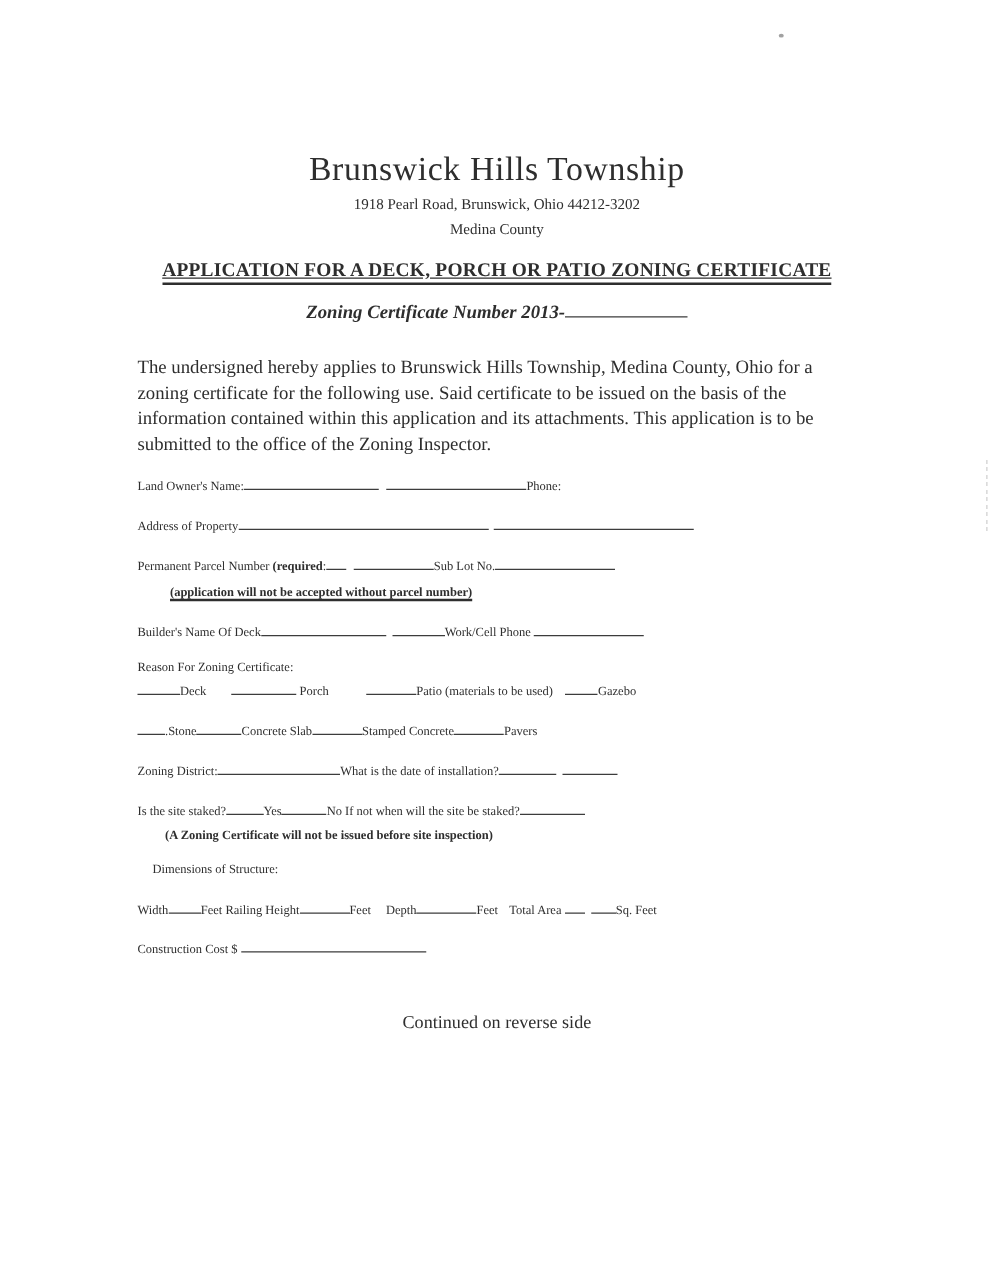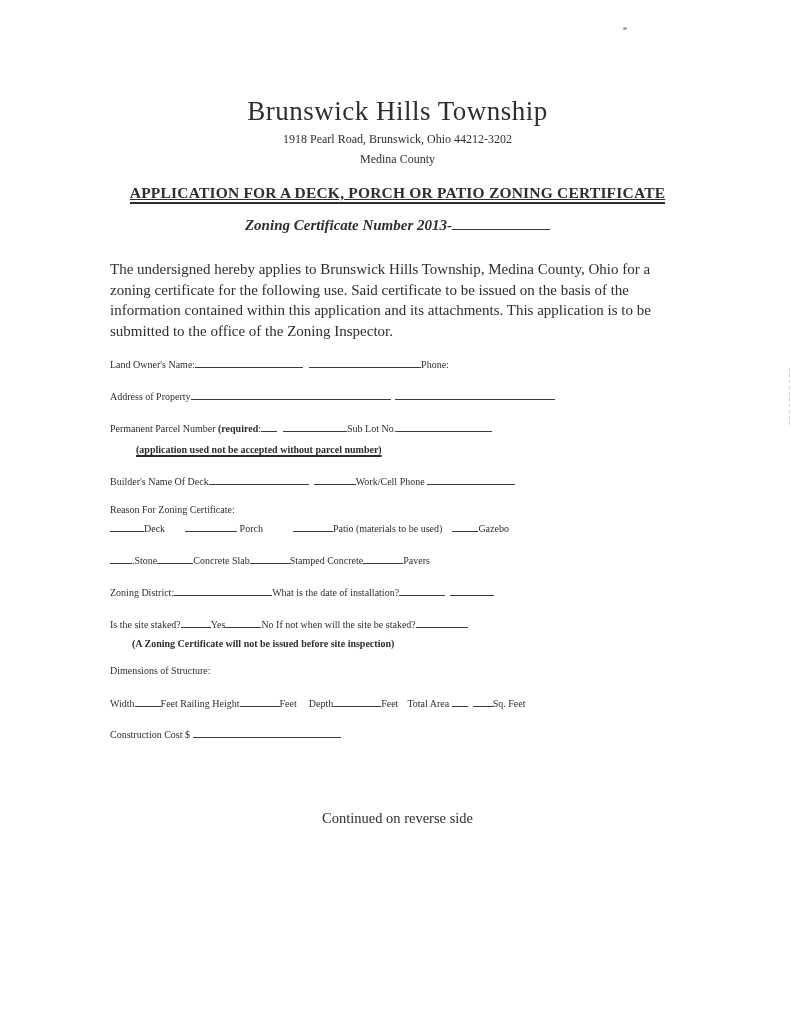--- a/index.html
+++ b/index.html
@@ -9,21 +9,21 @@
     background:var(--paper);
     font-family:"Liberation Serif", serif;
     color:var(--ink);
     position:relative;
     -webkit-font-smoothing:antialiased;
   }
   .page { position:absolute; inset:0; }
   .speck { position:absolute; left:623px; top:27px; width:4px; height:3px; background:#8a8a8a; border-radius:50%; opacity:.8; }
   .edge-artifact { position:absolute; right:5px; top:368px; width:1px; height:58px; background:repeating-linear-gradient(#bbb 0 3px, transparent 3px 6px); opacity:.7; }
 
-  header { text-align:center; padding-top:96px; }
+  header { text-align:center; padding-top:120px; }
   h1 { font-size:27px; font-weight:500; margin:0 0 2px 0; letter-spacing:.5px; }
   .addr { font-size:12px; line-height:20px; }
   .apptitle { margin-top:15px; font-size:15.5px; font-weight:bold; letter-spacing:.2px; }
   .apptitle span { border-bottom:2px solid var(--ink); padding-bottom:1px;text-decoration:underline; }
   .certline { margin-top:13px; font-size:15px; font-weight:bold;font-style:italic; }
 
   .content { margin-left:110px; margin-right:110px; }
   .intro { margin:25px 2px 0 0; font-size:15px; line-height:20.5px; text-align:left; }
 
   #form-lines { margin-top:13px; font-size:10px; }
@@ -53,28 +53,28 @@
       <span>Zoning Certificate Number 2013-</span><span class="blank" style="width:98px"></span>
     </div>
   </header>
 
   <div class="content">
     <p class="intro">The undersigned hereby applies to Brunswick Hills Township, Medina County, Ohio for a zoning certificate for the following use.  Said certificate to be issued on the basis of the information contained within this application and its attachments.  This application is to be submitted to the office of the Zoning Inspector.</p>
     <div id="form-lines">
         <div class="fline" style="margin-top: 14px;"><span>Land Owner's Name:</span><span class="blank" style="width: 108px;"></span><span class="gap" style="width: 6px;"></span><span class="blank" style="width: 112px;"></span><span>Phone:</span></div>
         <div class="fline"><span>Address of Property</span><span class="blank" style="width: 200px;"></span><span class="gap" style="width: 4px;"></span><span class="blank" style="width: 160px;"></span></div>
         <div class="fline"><span>Permanent Parcel Number </span><span class="b">(required</span><span>:</span><span class="blank" style="width: 16px;"></span><span class="gap" style="width: 6px;"></span><span class="blank" style="width: 64px;"></span><span>Sub Lot No.</span><span class="blank" style="width: 96px;"></span></div>
-        <div class="fline" style="margin-top: 2px; padding-left: 26px;"><span class="b u">(application used not be accepted without parcel number)</span></div>
+        <div class="fline" style="margin-top: 2px; padding-left: 26px;"><span class="b u">(application will not be accepted without parcel number)</span></div>
         <div class="fline"><span>Builder's Name Of Deck</span><span class="blank" style="width: 100px;"></span><span class="gap" style="width: 5px;"></span><span class="blank" style="width: 42px;"></span><span>Work/Cell Phone </span><span class="blank" style="width: 88px;"></span></div>
         <div class="fline" style="margin-top: 9px;"><span>Reason For Zoning Certificate:</span></div>
         <div class="fline" style="margin-top: 0px;"><span class="blank" style="width: 34px;"></span><span>Deck</span><span class="gap" style="width: 20px;"></span><span class="blank" style="width: 52px;"></span><span> Porch</span><span class="gap" style="width: 30px;"></span><span class="blank" style="width: 40px;"></span><span>Patio (materials to be used)</span><span class="gap" style="width: 10px;"></span><span class="blank" style="width: 26px;"></span><span>Gazebo</span></div>
         <div class="fline"><span class="blank" style="width: 22px;"></span><span>.Stone</span><span class="blank" style="width: 36px;"></span><span>Concrete Slab</span><span class="blank" style="width: 40px;"></span><span>Stamped Concrete</span><span class="blank" style="width: 40px;"></span><span>Pavers</span></div>
         <div class="fline"><span>Zoning District:</span><span class="blank" style="width: 98px;"></span><span>What is the date of installation?</span><span class="blank" style="width: 46px;"></span><span class="gap" style="width: 5px;"></span><span class="blank" style="width: 44px;"></span></div>
         <div class="fline"><span>Is the site staked?</span><span class="blank" style="width: 30px;"></span><span>Yes</span><span class="blank" style="width: 36px;"></span><span>No  If not when will the site be staked?</span><span class="blank" style="width: 52px;"></span></div>
         <div class="fline" style="margin-top: 0px; padding-left: 22px;"><span class="b">(A Zoning Certificate will not be issued before site inspection)</span></div>
-        <div class="fline" style="margin-top: 8px;"><span>Dimensions of Structure:</span></div>
+        <div class="fline" style="margin-top: 8px; margin-left: 12px;"><span>Dimensions of Structure:</span></div>
         <div class="fline" style="margin-top: 14px;"><span>Width</span><span class="blank" style="width: 26px;"></span><span>Feet Railing Height</span><span class="blank" style="width: 40px;"></span><span>Feet</span><span class="gap" style="width: 12px;"></span><span>Depth</span><span class="blank" style="width: 48px;"></span><span>Feet</span><span class="gap" style="width: 9px;"></span><span>Total Area </span><span class="blank" style="width: 16px;"></span><span class="gap" style="width: 5px;"></span><span class="blank" style="width: 20px;"></span><span>Sq. Feet</span></div>
         <div class="fline" style="margin-top: 12px;"><span>Construction Cost $ </span><span class="blank" style="width: 148px;"></span></div>
       </div>
   </div>
 
   <div class="footer">Continued on reverse side</div>
 </div>
 
 </body></html>

